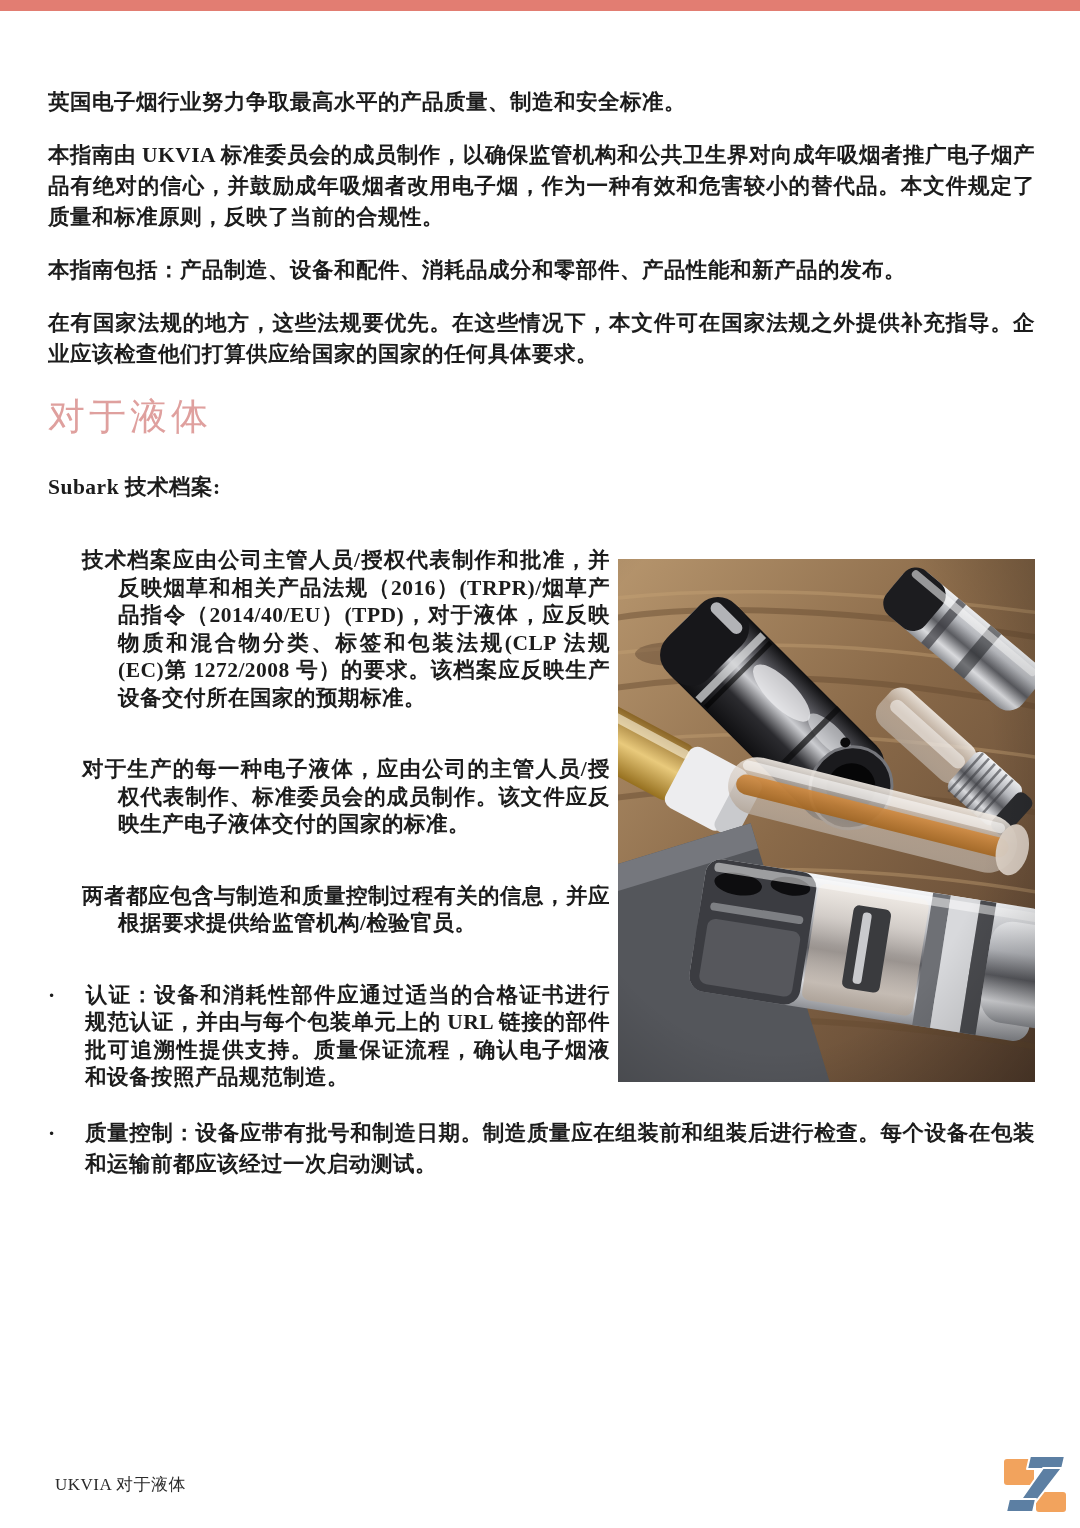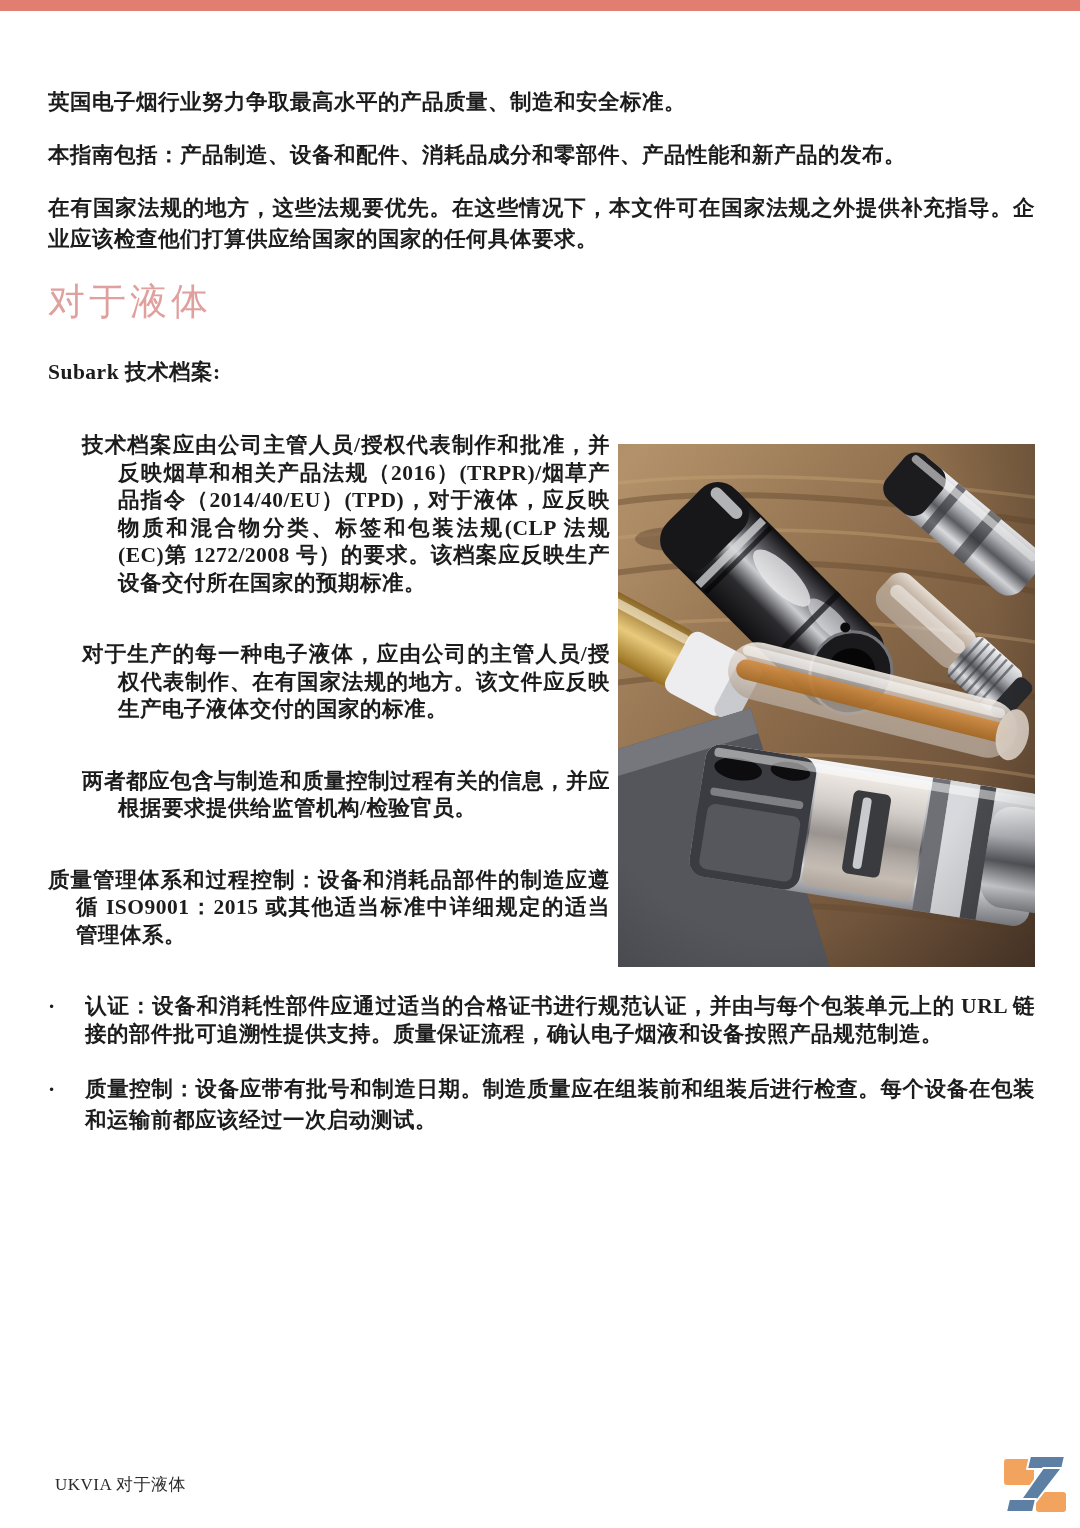--- a/index.html
+++ b/index.html
@@ -60,20 +60,21 @@
   .logo svg{display:block;width:64px;height:58px;}
 </style>
 </head>
 <body>
 
 <div class="page">
   <div class="top-bar"></div>
 
   <div class="content">
     <p class="para">英国电子烟行业努力争取最高水平的产品质量、制造和安全标准。</p>
+    <p class="para">本指南由 UKVIA 标准委员会的成员制作，以确保监管机构和公共卫生界对向成年吸烟者推广电子烟产品有绝对的信心，并鼓励成年吸烟者改用电子烟，作为一种有效和危害较小的替代品。本文件规定了质量和标准原则，反映了当前的合规性。</p>
     <p class="para">本指南包括：产品制造、设备和配件、消耗品成分和零部件、产品性能和新产品的发布。</p>
     <p class="para">在有国家法规的地方，这些法规要优先。在这些情况下，本文件可在国家法规之外提供补充指导。企业应该检查他们打算供应给国家的国家的任何具体要求。</p>
 
     <h1 class="section-heading">对于液体</h1>
 
     <p class="para sub">Subark 技术档案:</p>
 
     <div class="section-body">
 
       <div class="photo-float">
@@ -208,24 +209,23 @@
             <ellipse cx="368" cy="67" rx="15" ry="50" fill="#e9eaec"></ellipse>
             <ellipse cx="366" cy="67" rx="8" ry="28" fill="#1a1a1c"></ellipse>
             <rect x="8" y="4" width="330" height="9" rx="4" fill="#ffffff" opacity="0.5"></rect>
           </g>
 
           <rect width="417" height="523" fill="url(#vig)"></rect>
         </svg>
       </div>
 
       <p class="para tight hang-a">技术档案应由公司主管人员/授权代表制作和批准，并反映烟草和相关产品法规（2016）(TRPR)/烟草产品指令（2014/40/EU）(TPD)，对于液体，应反映物质和混合物分类、标签和包装法规(CLP 法规(EC)第 1272/2008 号）的要求。该档案应反映生产设备交付所在国家的预期标准。</p>
-      <p class="para tight hang-a">对于生产的每一种电子液体，应由公司的主管人员/授权代表制作、在有国家法规的地方。该文件应反映生产电子液体交付的国家的标准。</p>
+      <p class="para tight hang-a">对于生产的每一种电子液体，应由公司的主管人员/授权代表制作、标准委员会的成员制作。该文件应反映生产电子液体交付的国家的标准。</p>
       <p class="para tight hang-a">两者都应包含与制造和质量控制过程有关的信息，并应根据要求提供给监管机构/检验官员。</p>
 
-      <p class="para tight hang-b">质量管理体系和过程控制：设备和消耗品部件的制造应遵循 ISO9001：2015 或其他适当标准中详细规定的适当管理体系。</p>
 
       <p class="para tight bullet"><span class="marker">·</span><span>认证：设备和消耗性部件应通过适当的合格证书进行规范认证，并由与每个包装单元上的 URL 链接的部件批可追溯性提供支持。质量保证流程，确认电子烟液和设备按照产品规范制造。</span></p>
 
       <p class="para bullet bullet-wide"><span class="marker">·</span><span>质量控制：设备应带有批号和制造日期。制造质量应在组装前和组装后进行检查。每个设备在包装和运输前都应该经过一次启动测试。</span></p>
 
     </div>
   </div>
 
   <div class="footer-text">UKVIA 对于液体</div>
 

